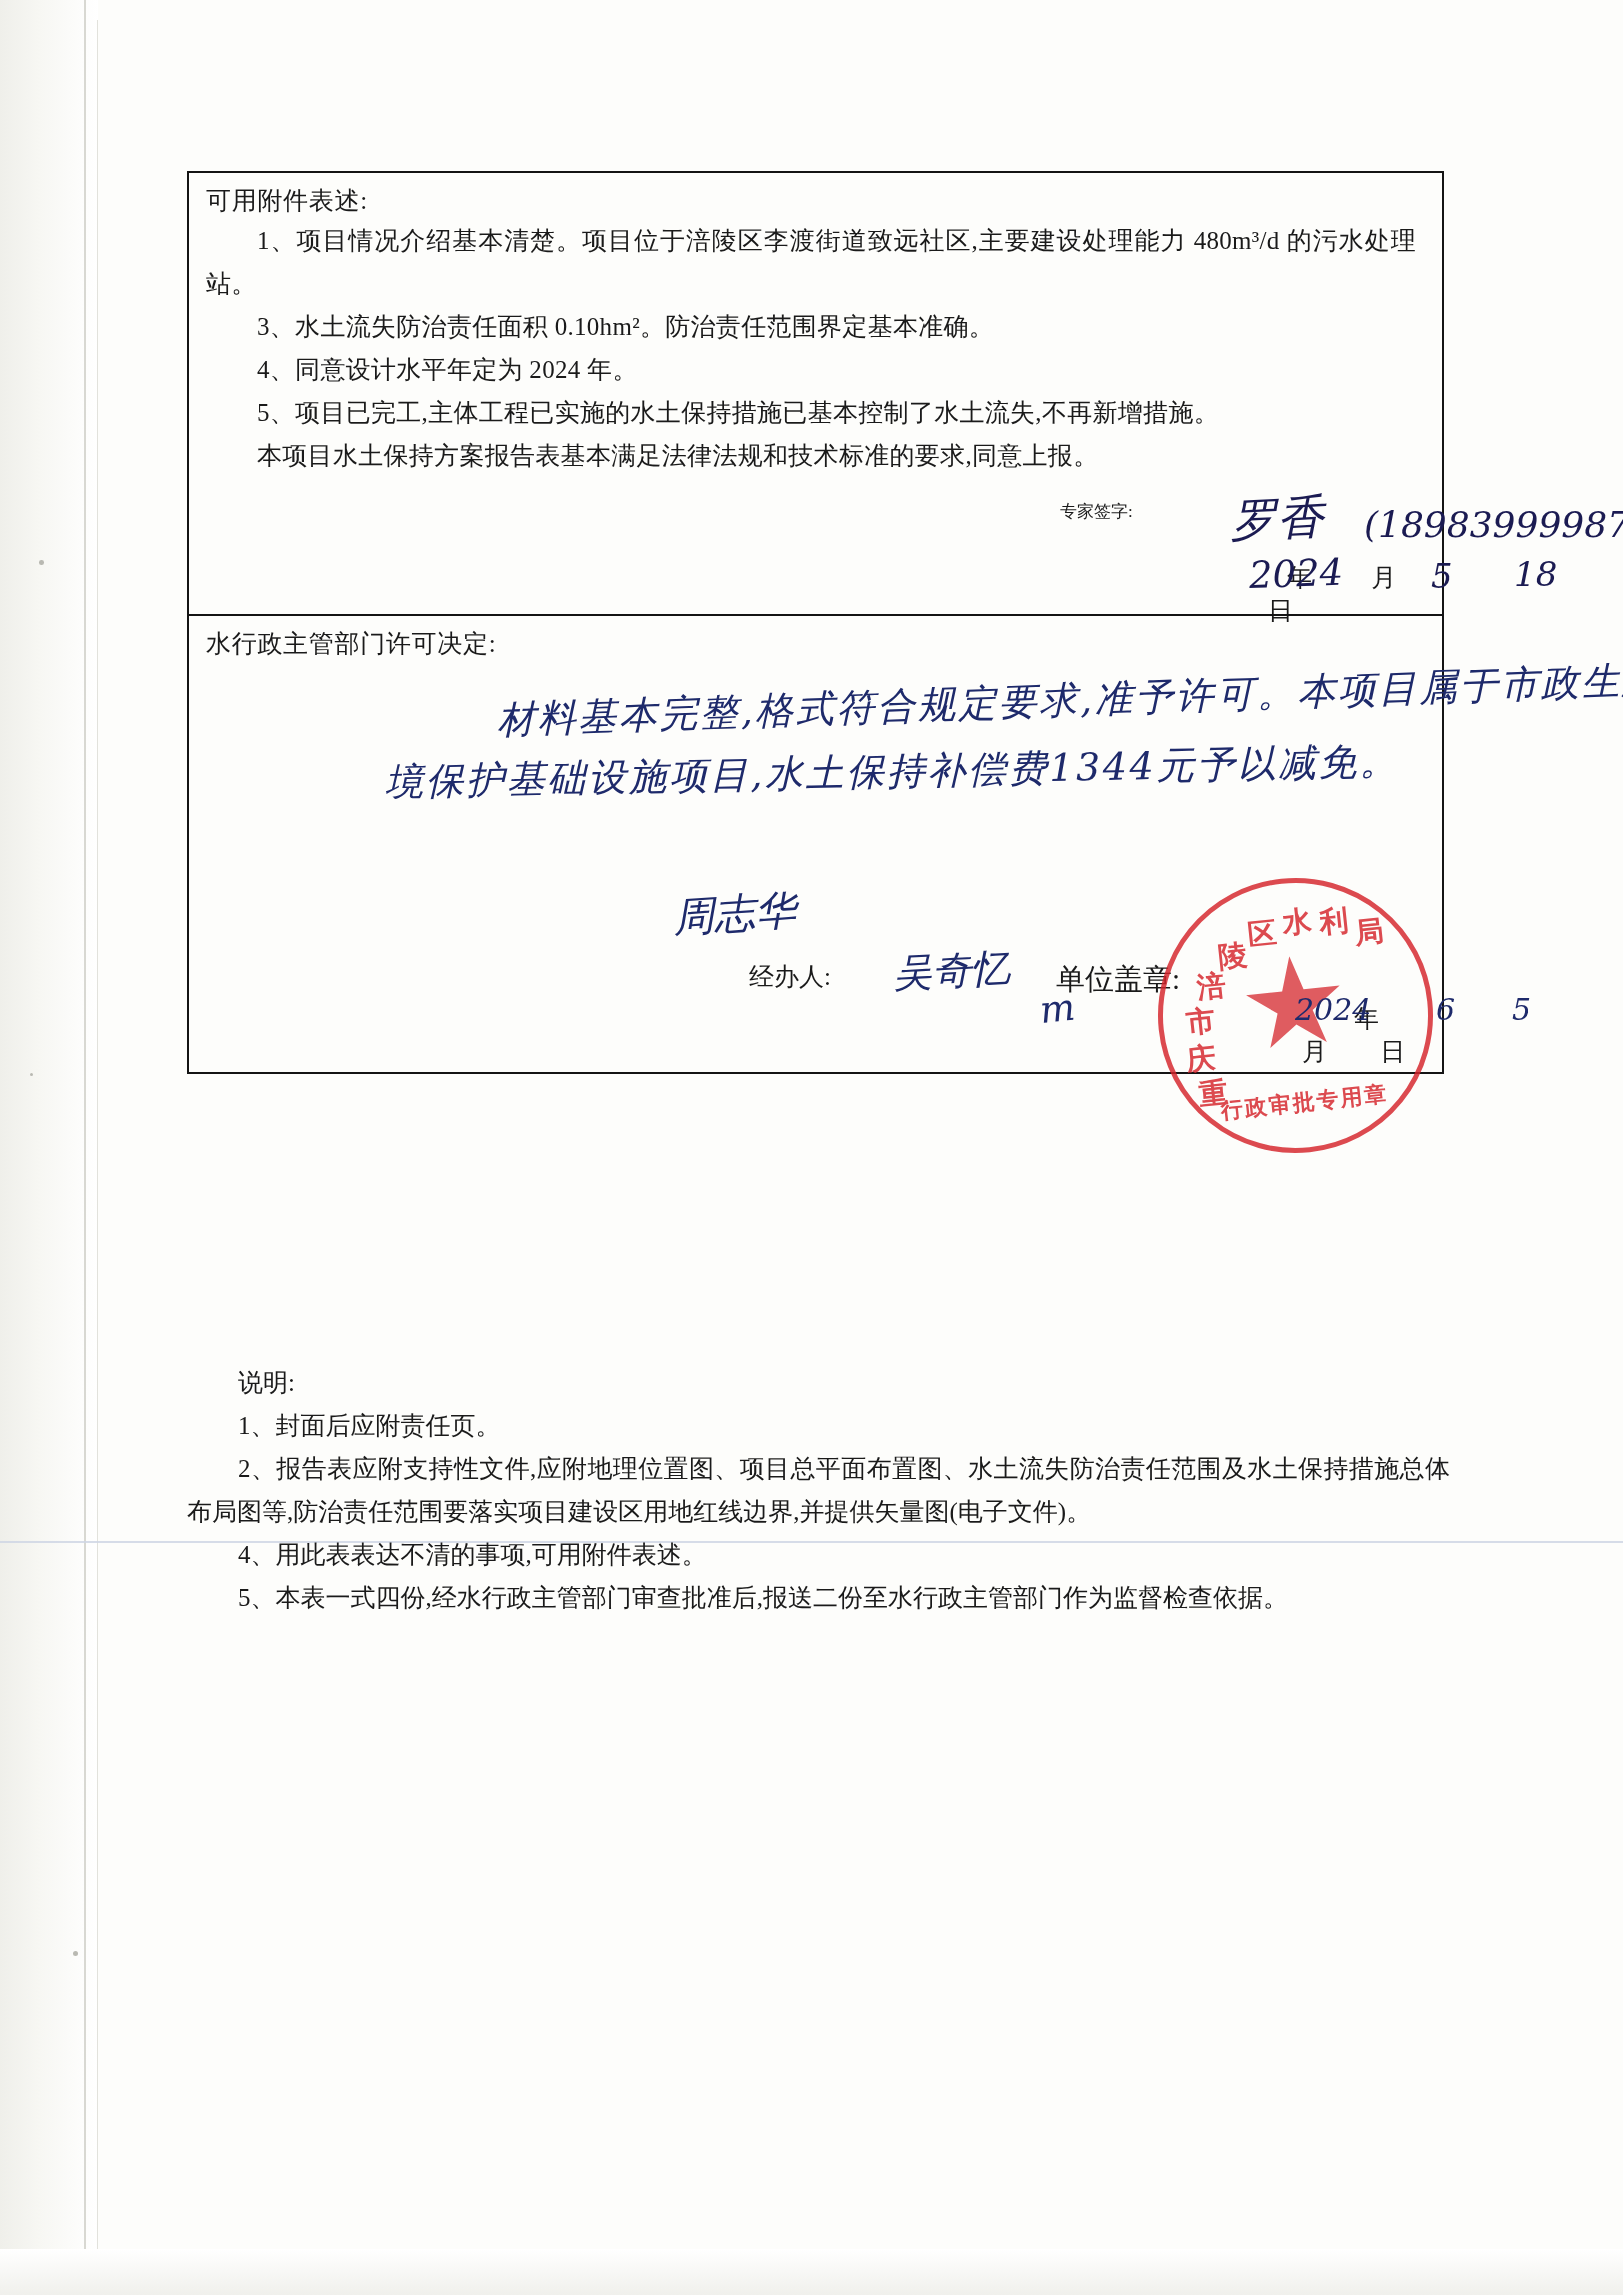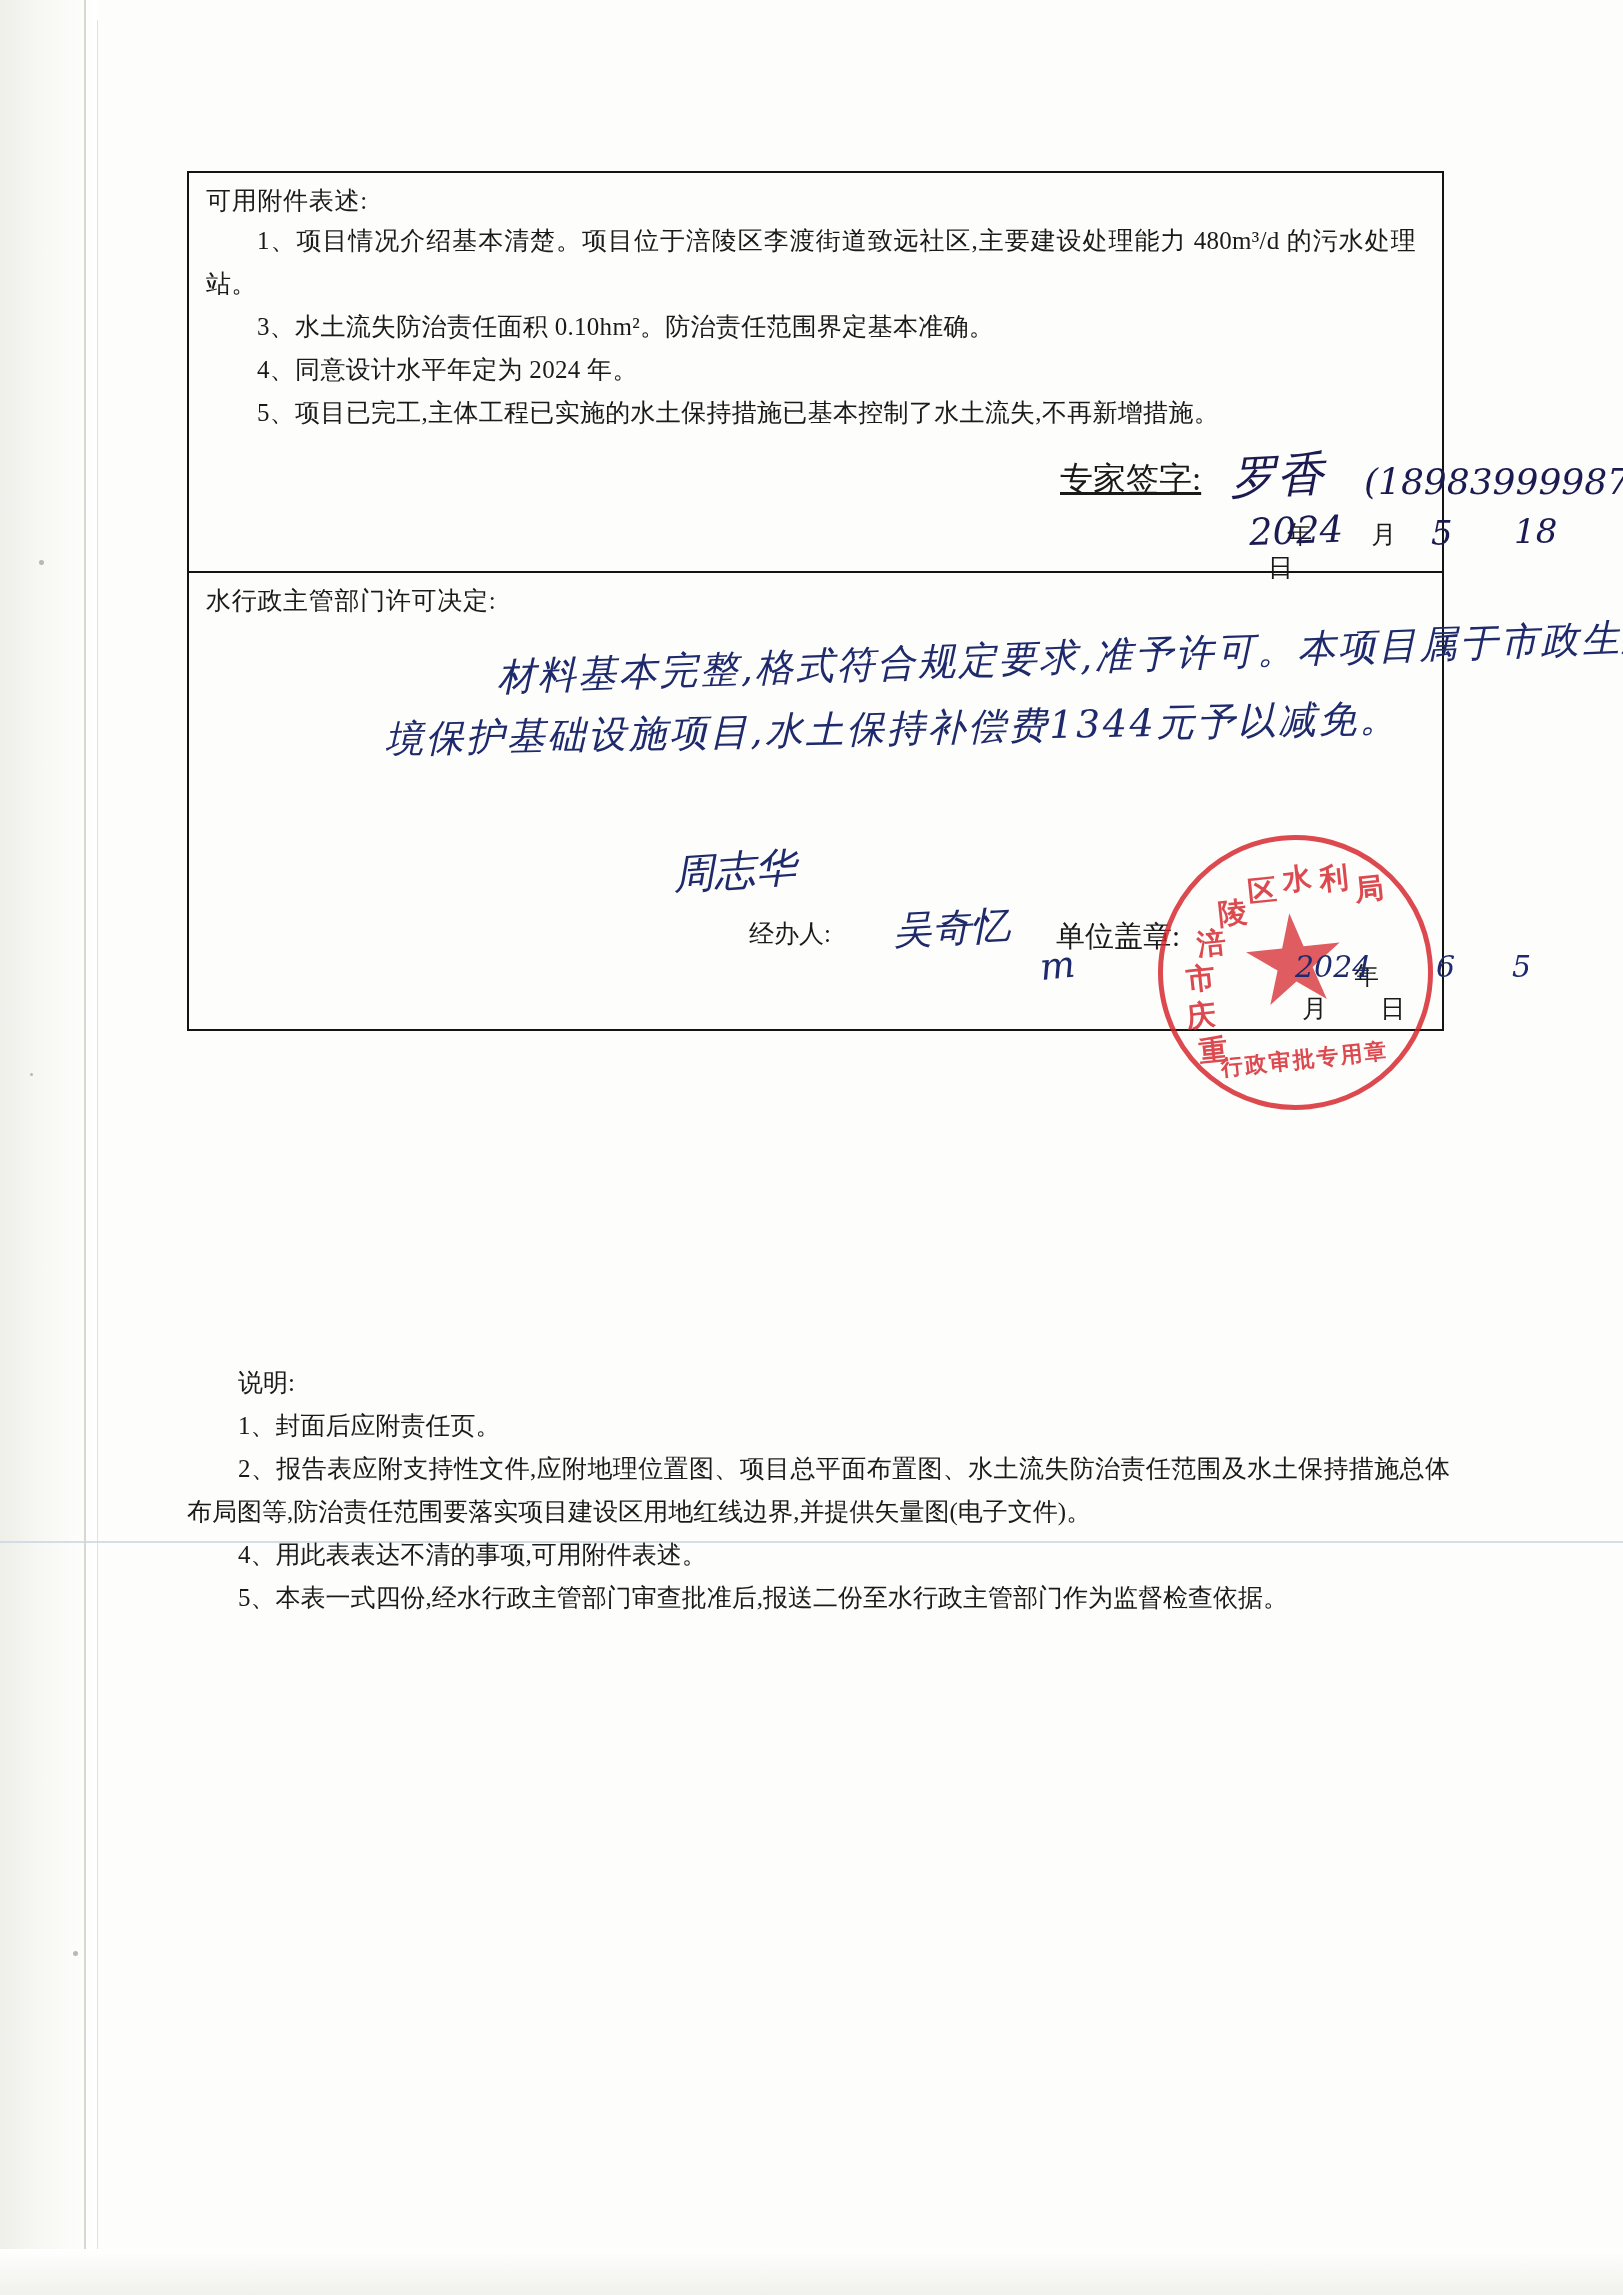--- a/index.html
+++ b/index.html
@@ -93,22 +93,21 @@
     text-indent: 51px;
   }
 
   
   .sign-row {
     position: relative;
     height: 137px;
   }
   .sign-label {
     position: absolute;
-    font-size: 33px;
-    text-decoration: underline;
+    font-size: 17px;
   }
   .sign-label.expert { left: 871px; top: 23.6px; }
   .date-line {
     position: absolute;
     font-size: 25px;
     left: 1021px;
     top: 84px;
     letter-spacing: 1.3px;
   }
   .date-line .slotwide { display: inline-block; width: 77px; }
@@ -274,20 +273,21 @@
 </div>
 
 <div class="form-frame">
 
   <div class="section">
     <div class="sec-title">可用附件表述:</div>
     <div class="para indent">1、项目情况介绍基本清楚。项目位于涪陵区李渡街道致远社区,主要建设处理能力 480m³/d 的污水处理站。</div>
     <div class="para indent">3、水土流失防治责任面积 0.10hm²。防治责任范围界定基本准确。</div>
     <div class="para indent">4、同意设计水平年定为 2024 年。</div>
     <div class="para indent">5、项目已完工,主体工程已实施的水土保持措施已基本控制了水土流失,不再新增措施。</div>
+    <div class="para indent">本项目水土保持方案报告表基本满足法律法规和技术标准的要求,同意上报。</div>
 
     <div class="sign-row">
       <div class="sign-label expert">专家签字:</div>
       <div class="hand exp-sig">罗香</div>
       <div class="hand exp-phone">(18983999987)</div>
       <div class="date-line">
         <span class="slotwide"></span><span>年</span><span class="slot"></span><span>月</span><span class="slot"></span><span>日</span>
       </div>
       <div class="hand exp-date-hand">2024</div>
       <div class="hand exp-d-m">5</div>

